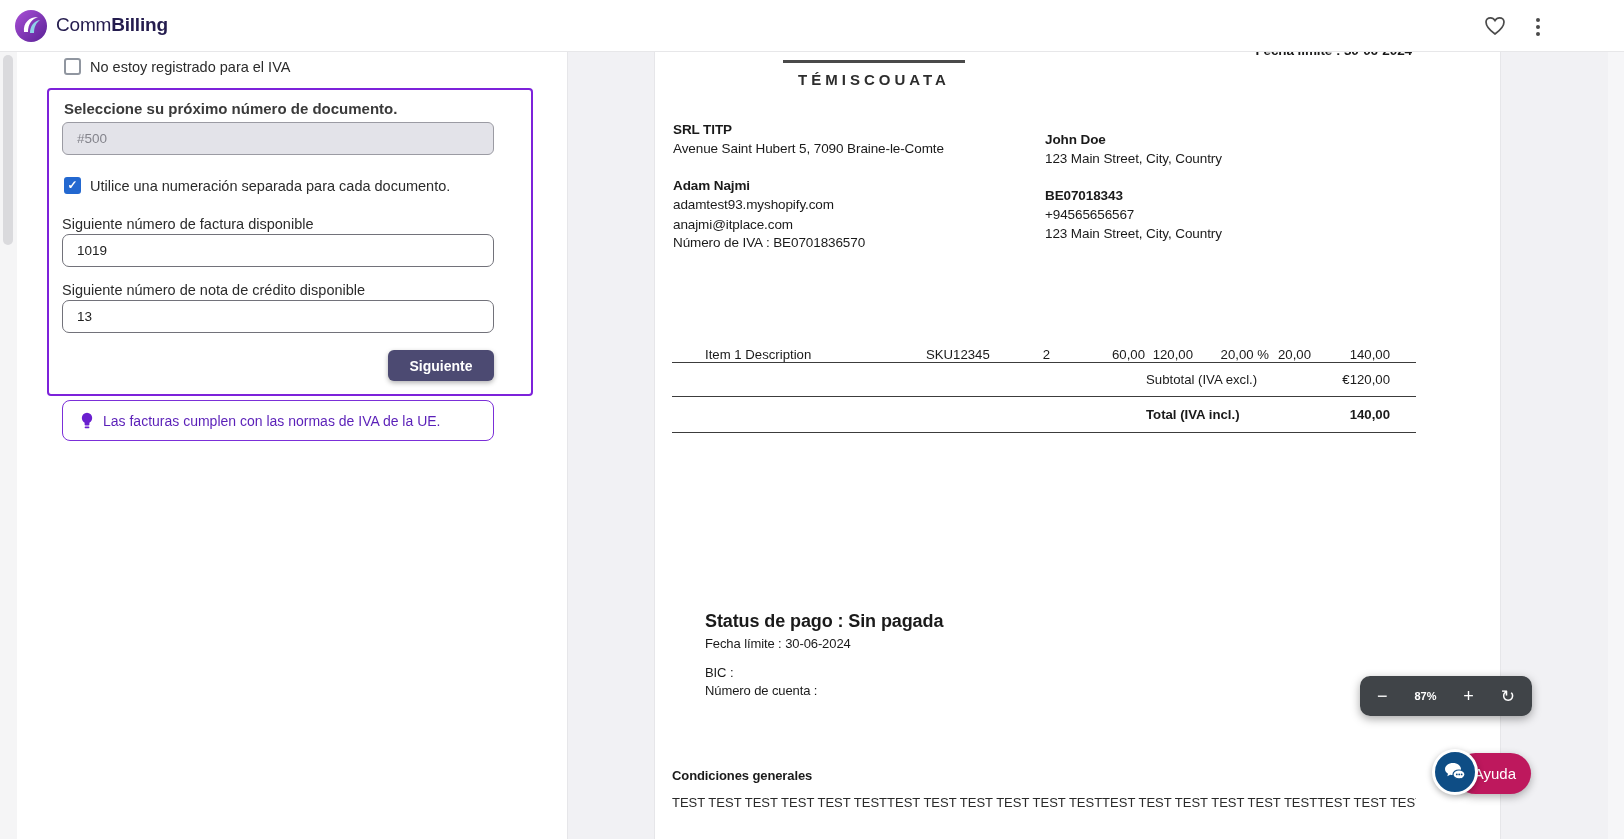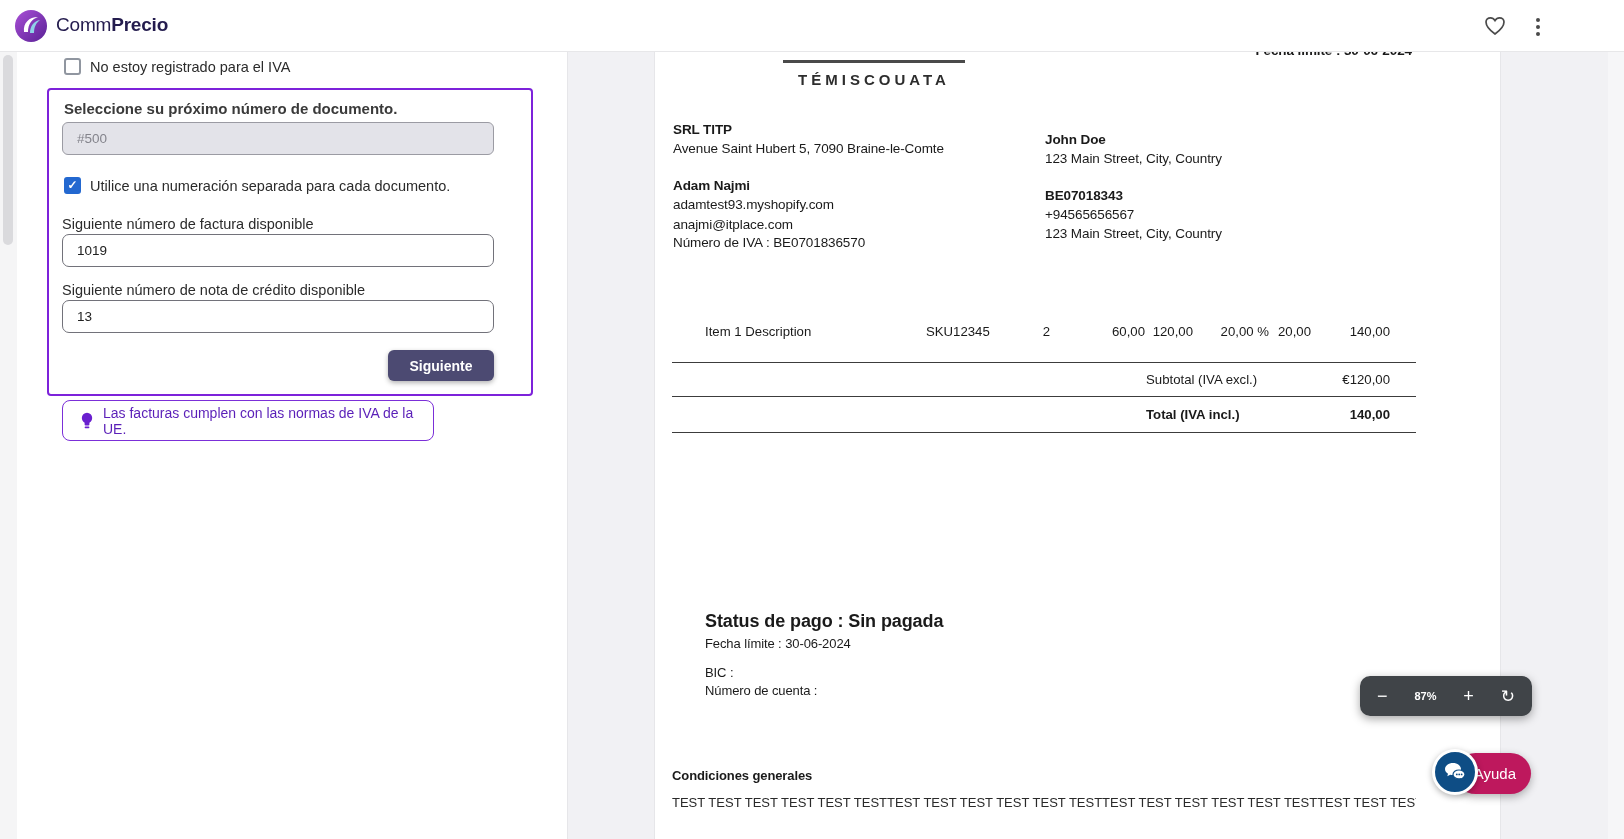--- a/index.html
+++ b/index.html
@@ -29,34 +29,34 @@
   .cb-empty { border:2px solid #9096a0; background:#fff; cursor:pointer; }
   .cb-checked { background:#2368d0; border:2px solid #2368d0; cursor:pointer; position:relative; }
   .cb-checked::after { content:"✓"; position:absolute; left:1.5px; top:-1.5px; color:#fff; font-size:12px; font-weight:700; }
   .form-label { font-size:14.5px; color:#2b2b2b; }
   .purple-box { position:absolute; left:47px; top:88px; width:486px; height:308px; border:2px solid #7d22da; border-radius:4px; background:#fff; }
   .box-title { position:absolute; left:64px; top:100px; font-size:15px; font-weight:700; color:#3a3a3a; }
   .text-input { position:absolute; left:62px; width:432px; height:33px; border:1px solid #72727a; border-radius:7px; background:#fff; font-family:"Liberation Sans",sans-serif; font-size:13.5px; color:#222; padding-left:14px; outline:none; }
   .input-disabled { background:#e3e3e9; border:1px solid #9b9ba3; border-radius:6px; }
   .input-disabled::placeholder { color:#84848c; opacity:1; }
   .next-btn { position:absolute; left:388px; top:350px; width:106px; height:31px; background:#4c4a72; border:none; border-radius:6px; color:#fff; font-family:"Liberation Sans",sans-serif; font-weight:700; font-size:14px; box-shadow:0 2px 5px rgba(0,0,0,.3); cursor:pointer; }
-  .note-box { position:absolute; left:62px; top:400px; width:372px; height:41px; border:1.5px solid #7b2fd8; border-radius:8px; background:#fff; display:flex; align-items:center; }
+  .note-box { position:absolute; left:62px; top:400px; width:432px; height:41px; border:1.5px solid #7b2fd8; border-radius:8px; background:#fff; display:flex; align-items:center; }
   .note-text { color:#5a1fb8; font-size:14px; margin-left:8px; }
 
   
   .invoice-page { position:absolute; left:655px; top:52px; width:845px; height:787px; background:#fff; overflow:hidden; color:#1a1a1a; }
   .inv { position:absolute; font-size:13.5px; color:#1a1a1a; letter-spacing:-0.1px; }
   .inv-b { font-weight:700; }
   .due-top { right:88px; top:-9px; font-weight:600; font-size:13.5px; }
   .brand-rule { position:absolute; left:128px; top:8px; width:182px; height:3px; background:#4a4a4a; }
   .brand-name { position:absolute; left:118px; top:19px; width:202px; text-align:center; font-size:15px; font-weight:600; letter-spacing:4px; color:#2d2d2d; }
 
   .inv-table { position:absolute; left:17px; top:272px; width:744px; }
   .t-head { display:flex; height:30px; align-items:center; font-size:12.8px; font-weight:600; border-bottom:2px solid #2b2b2b; }
-  .t-row  { display:flex; height:39px; align-items:flex-start; font-size:13.2px; border-bottom:1.5px solid #3c3c3c; }
+  .t-row  { display:flex; height:39px; align-items:flex-end; font-size:13.2px; border-bottom:1.5px solid #3c3c3c; }
   .c1 { width:240px; padding-left:33px; text-align:left; }
   .c2 { width:80px;  padding-left:14px; text-align:left; }
   .c3 { width:58px;  text-align:right; }
   .c4 { width:95px;  text-align:right; }
   .c5 { width:48px;  text-align:right; }
   .c6 { width:76px;  text-align:right; }
   .c7 { width:42px;  text-align:right; }
   .c8 { flex:1; text-align:right; padding-right:26px; }
   .s-row { display:flex; height:34px; align-items:center; font-size:13.2px; border-bottom:1.5px solid #3c3c3c; }
   .s-spacer { width:474px; }
@@ -84,21 +84,21 @@
           <stop offset="0" stop-color="#a94fd6"></stop>
             <stop offset="1" stop-color="#5a2196"></stop>
         </linearGradient>
       </defs>
       <circle cx="17" cy="17" r="16" fill="url(#lg)"></circle>
       <path d="M10 23 C9 14 15 8 24 8 C18 10 14 15 14 23 Z" fill="#ffffff"></path>
       <path d="M16 24 C16 17 20 12 26 11 C22 14 20 18 20 24 Z" fill="#8fd2e8"></path>
     </svg>
   </div>
   <div class="brand">
-    <span class="b1">Comm</span><span class="b2">Precio</span>
+    <span class="b1">Comm</span><span class="b2">Billing</span>
   </div>
   <div class="heart-btn">
     <svg width="24" height="24" viewBox="0 0 24 24" fill="none" stroke="#4a4a4a" stroke-width="1.7">
       <path d="M12 20 C5 15 3 11 3 8 C3 5.5 5 3.8 7.5 3.8 C9.5 3.8 11 5 12 6.6 C13 5 14.5 3.8 16.5 3.8 C19 3.8 21 5.5 21 8 C21 11 19 15 12 20 Z"></path>
     </svg>
   </div>
   <div class="kebab-btn">
       <span></span>
       <span></span>
       <span></span>

